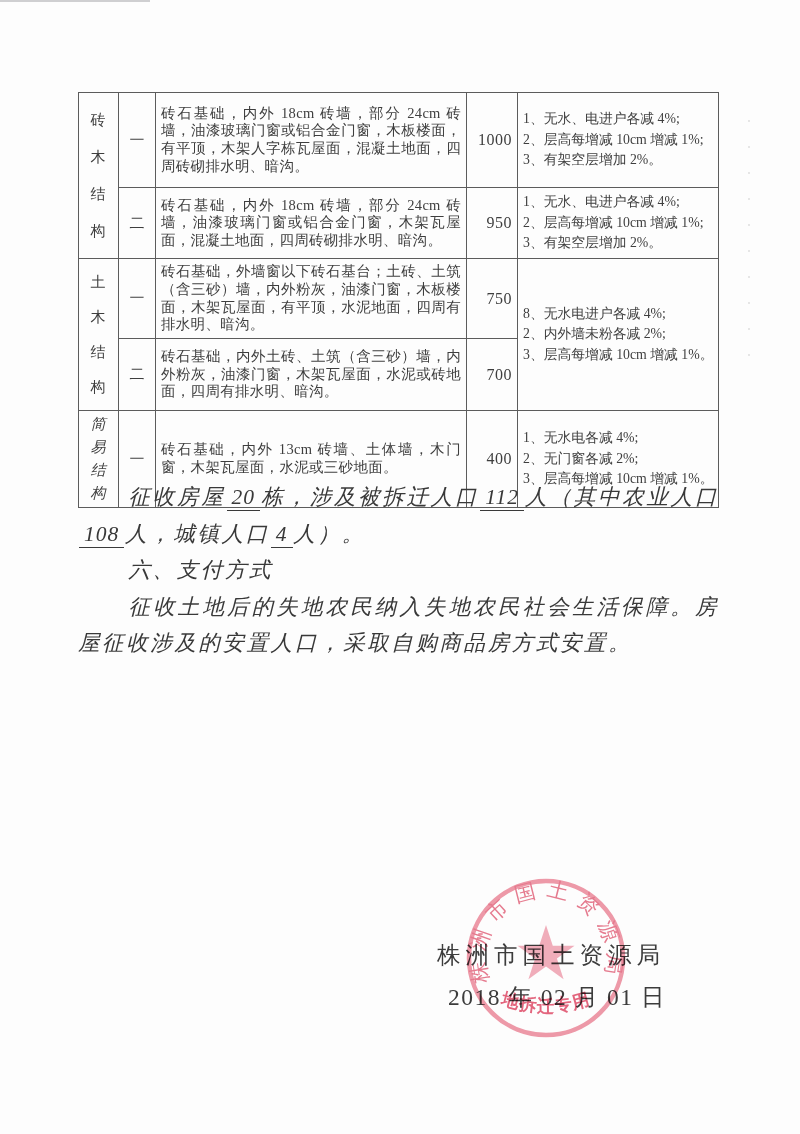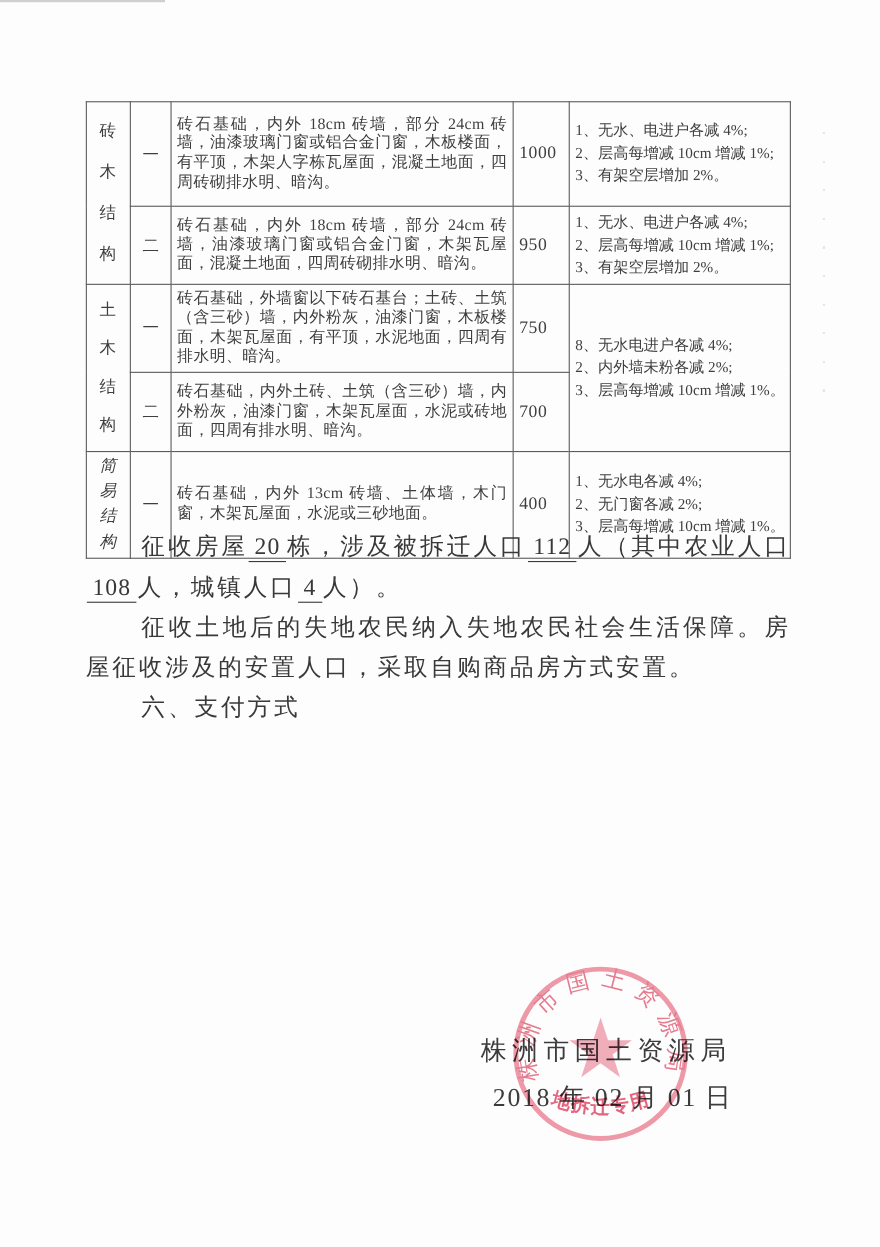--- a/index.html
+++ b/index.html
@@ -26,31 +26,31 @@
     font-size:14.5px; color:#3e3e3e;
   }
   table.comp td { border:1px solid #5c5c5c; vertical-align:middle; padding:2px 5px; }
   td.c-struct { text-align:center; font-size:15px; padding:0; letter-spacing:1px; }
   td.c-struct div { white-space:pre-line; }
   .lh-a div { line-height:37px; }
   .lh-b div { line-height:35px; }
   .lh-c div { line-height:23px;font-style:italic; }
   td.c-grade { text-align:center; font-size:15px; padding:0; }
   td.c-desc  { line-height:17.6px; padding:5px 7px 5px 8px; letter-spacing:.3px; text-align:justify; }
-  td.c-price { text-align:left; font-size:16px; letter-spacing:.5px; }
+  td.c-price { text-align:right; font-size:16px; letter-spacing:.5px; }
   td.c-notes { padding:3px 3px 3px 9px; font-size:13.8px; }
   td.c-notes div { line-height:20.5px; white-space:nowrap; }
   tr.r1 { height:95px; } tr.r2 { height:71px; } tr.r3 { height:80px; }
   tr.r4 { height:72px; } tr.r5 { height:60px; }
 
   
   .body-text {
     position:absolute; left:78px; top:479px; width:641px;
     font-size:21.5px; line-height:36.6px; letter-spacing:2.6px;
-    text-align:justify; color:#393939;
+    text-align:justify; color:#393939;font-style:italic;
   }
   .body-text p { margin:0; text-indent:2.35em; }
   .u-num {
     border-bottom:1.6px solid #3a3a3a;
     padding:0 5px 1px 5px; margin:0 1px; letter-spacing:1px;
   }
 
   
   .sign-agency {
     position:absolute; left:437px; top:939px;
@@ -148,22 +148,22 @@
           <div>1、无水电各减 4%;</div>
           <div>2、无门窗各减 2%;</div>
           <div>3、层高每增减 10cm 增减 1%。</div>
         </td>
       </tr>
     </tbody>
   </table>
 
   <div class="body-text">
     <p><span>征收房屋</span><span class="u-num">20</span><span>栋，涉及被拆迁人口</span><span class="u-num">112</span><span>人（其中农业人口</span><span class="u-num">108</span><span>人，城镇人口</span><span class="u-num">4</span><span>人）。</span></p>
+    <p>六、支付方式</p>
     <p>征收土地后的失地农民纳入失地农民社会生活保障。房屋征收涉及的安置人口，采取自购商品房方式安置。</p>
-    <p>六、支付方式</p>
   </div>
 
   <div class="sign-agency">株洲市国土资源局</div>
   <div class="sign-date">2018 年 02 月 01 日</div>
 
   <svg class="seal" width="174" height="174" viewBox="0 0 174 174">
     <circle class="ring" cx="87" cy="87" r="77" fill="none" stroke-width="4.5" opacity="0.85"></circle>
     <path id="sealArc" d="M 31 111 A 61 61 0 1 1 143 111" fill="none"></path>
     <text class="ringtx"><textPath href="#sealArc" startOffset="50%" text-anchor="middle">株洲市国土资源局</textPath></text>
     <polygon class="star" points="87,54 80.2,74.7 58.5,74.7 76.1,87.6 69.4,108.3 87,95.5 104.6,108.3 97.9,87.6 115.5,74.7 93.8,74.7"></polygon>

